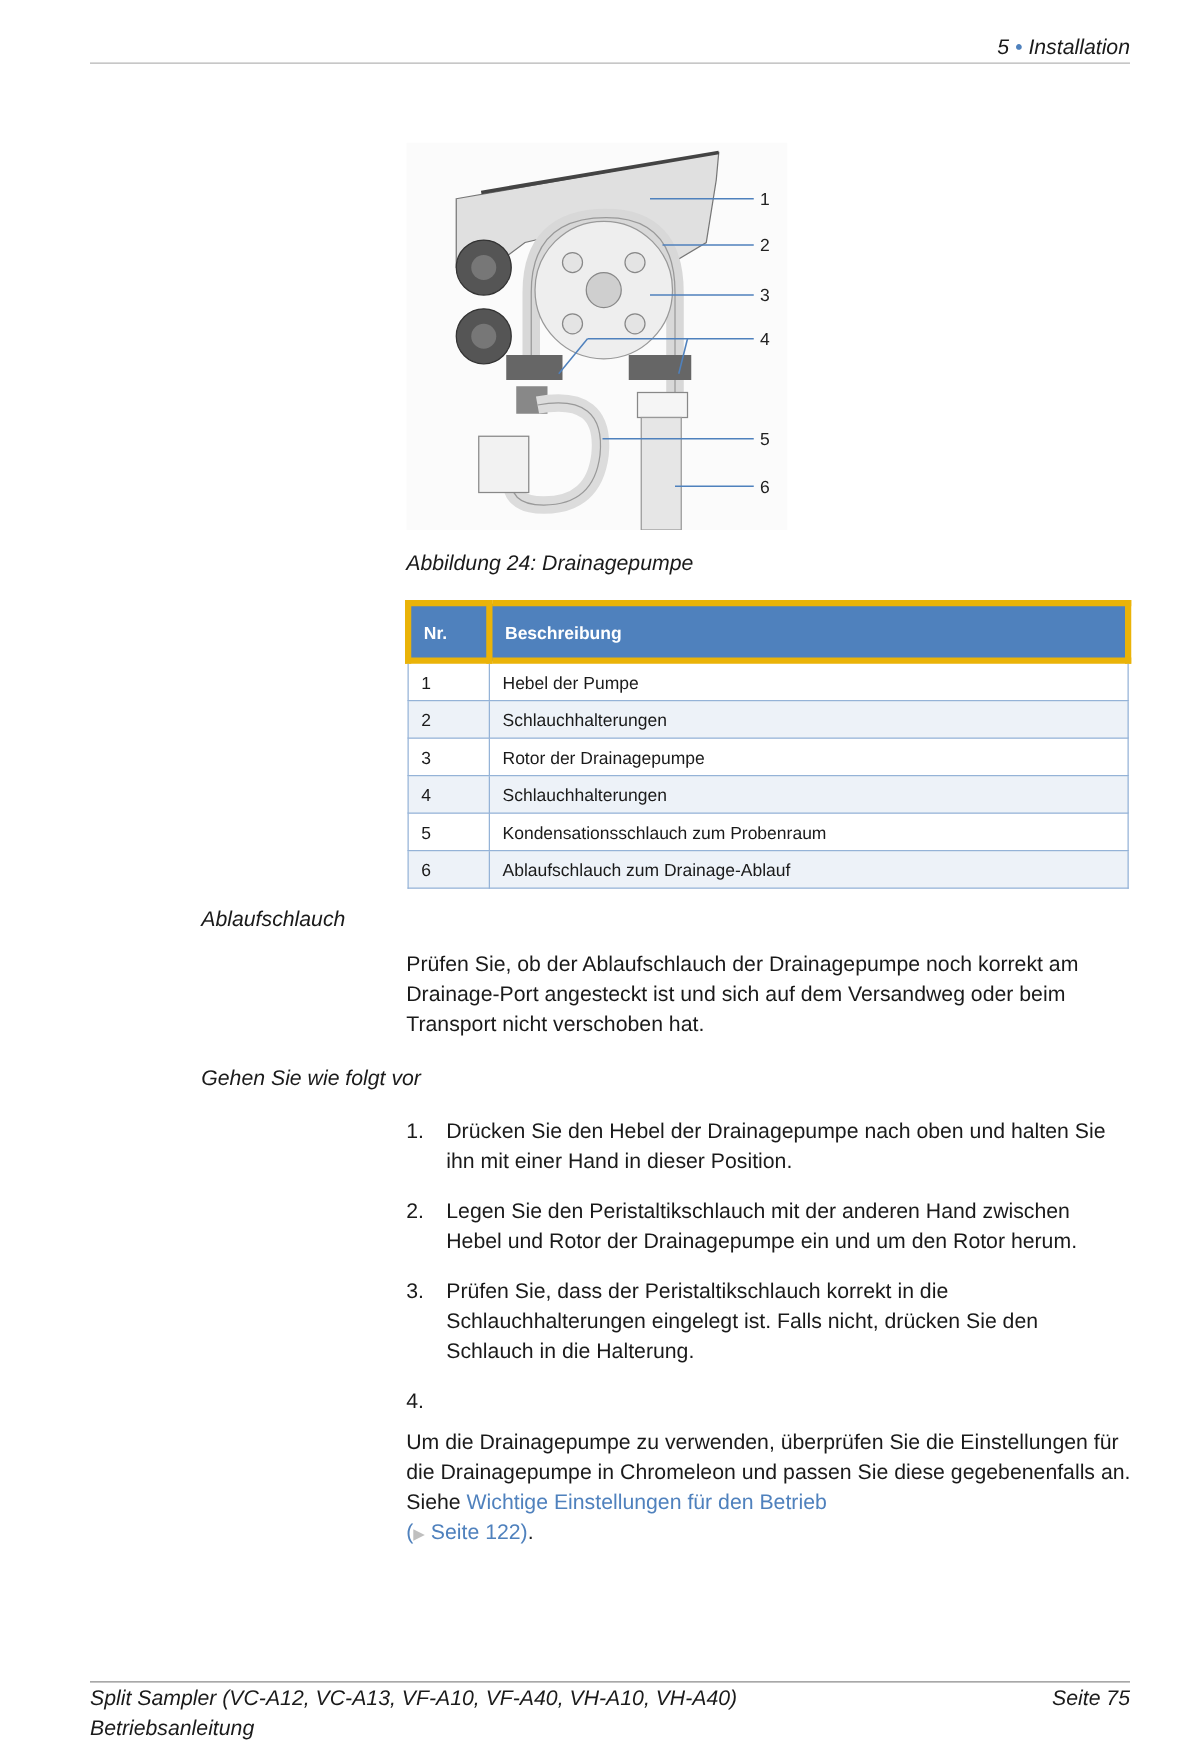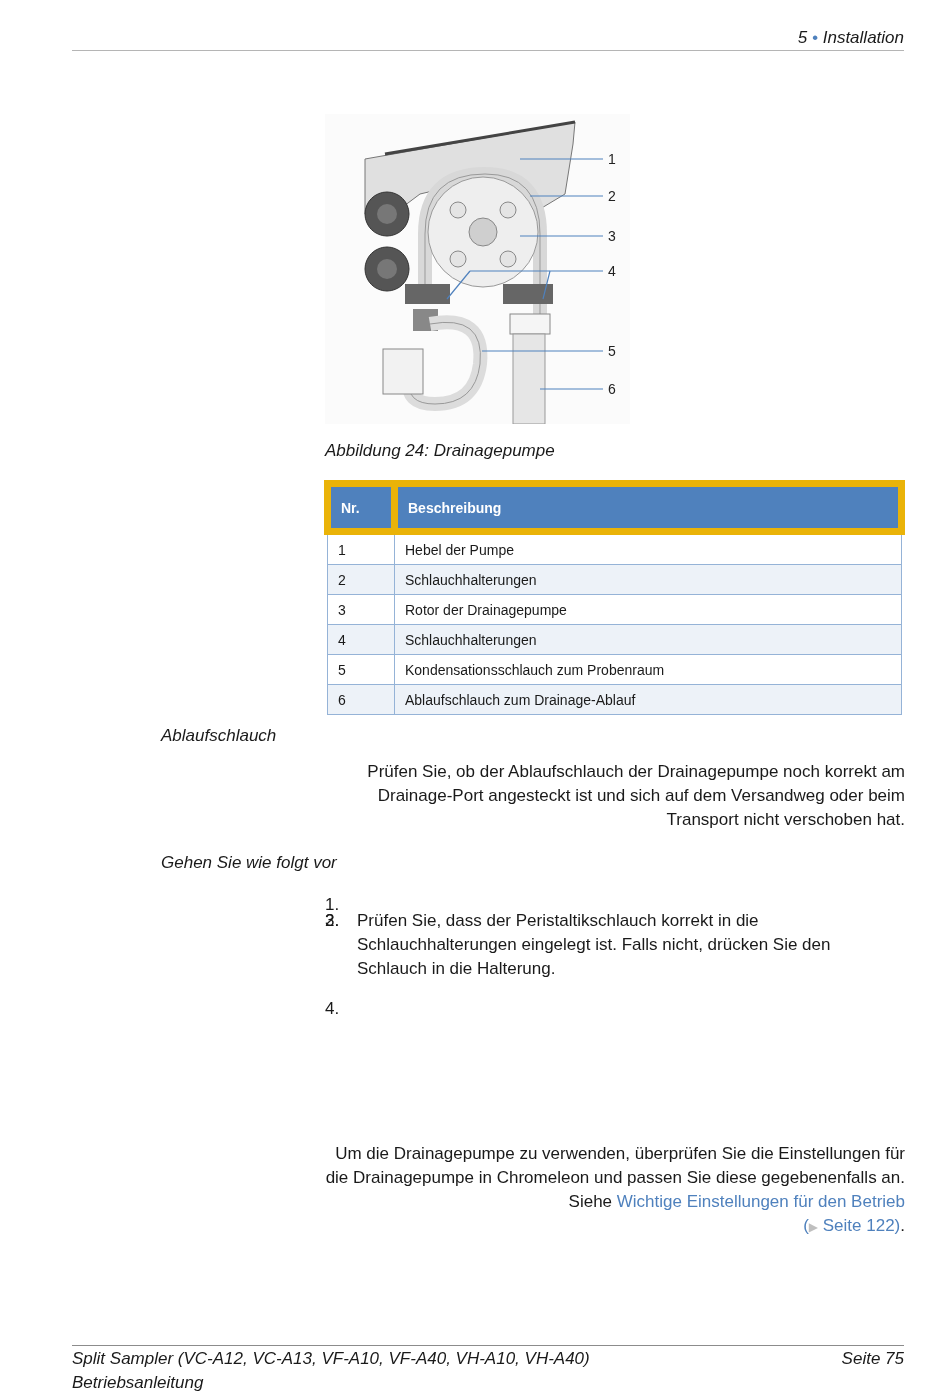--- a/index.html
+++ b/index.html
@@ -27,34 +27,34 @@
       position: absolute; left: 325px; top: 441px;
       font-style: italic; font-size: 17px; text-align: right;
     }
 
     table.legend {
       position: absolute; left: 324px; top: 480px; width: 581px;
       border-collapse: collapse; font-size: 14px;
     }
     table.legend th {
       background: #4f81bd; color: #ffffff; font-weight: bold; text-align: left;
-      height: 41px; padding: 0 10px; border: 7px solid #eab308;
+      height: 41px; padding: 0 10px; border: 5px solid #eab308;
     }
     table.legend td {
       height: 29px; padding: 0 10px; border: 1px solid #95b3d7;
     }
     table.legend td.nr, table.legend th.nr { width: 40px; }
     table.legend tr.alt td { background: #edf2f8; }
 
     .side-label {
       position: absolute; left: 161px; font-style: italic; font-size: 17px;
     }
     .para {
       position: absolute; left: 325px; width: 580px;
-      font-size: 17px; line-height: 24px; text-align: right;
+      font-size: 17px; line-height: 24px;
     }
     ol.steps {
       position: absolute; left: 325px; top: 893px; width: 580px;
       margin: 0; padding: 0; list-style: none; font-size: 17px; line-height: 24px;
     }
     ol.steps li { position: relative; padding-left: 32px; margin-bottom: 16px; }
     ol.steps li .num { position: absolute; left: 0; top: 0; }
     .link { color: #4f81bd; cursor: pointer; }
     .link-arrow { color: #bfbfbf; font-size: 12px; }
 
@@ -169,23 +169,25 @@
 </table>
 
 <div class="side-label" style="top:726px;">Ablaufschlauch</div>
 <div class="para" style="top:760px;">Prüfen Sie, ob der Ablaufschlauch der Drainagepumpe noch korrekt am Drainage-Port angesteckt ist und sich auf dem Versandweg oder beim Transport nicht verschoben hat.</div>
 
 <div class="side-label" style="top:853px;text-align:center;">Gehen Sie wie folgt vor</div>
 
 <ol class="steps">
   <li>
     <span class="num">1.</span>
+    <span>Drücken Sie den Hebel der Drainagepumpe nach oben und halten Sie ihn mit einer Hand in dieser Position.</span>
   </li>
   <li>
     <span class="num">2.</span>
+    <span>Legen Sie den Peristaltikschlauch mit der anderen Hand zwischen Hebel und Rotor der Drainagepumpe ein und um den Rotor herum.</span>
   </li>
   <li>
     <span class="num">3.</span>
     <span>Prüfen Sie, dass der Peristaltikschlauch korrekt in die Schlauchhalterungen eingelegt ist. Falls nicht, drücken Sie den Schlauch in die Halterung.</span>
   </li>
   <li>
     <span class="num">4.</span>
   </li>
 </ol>
 

